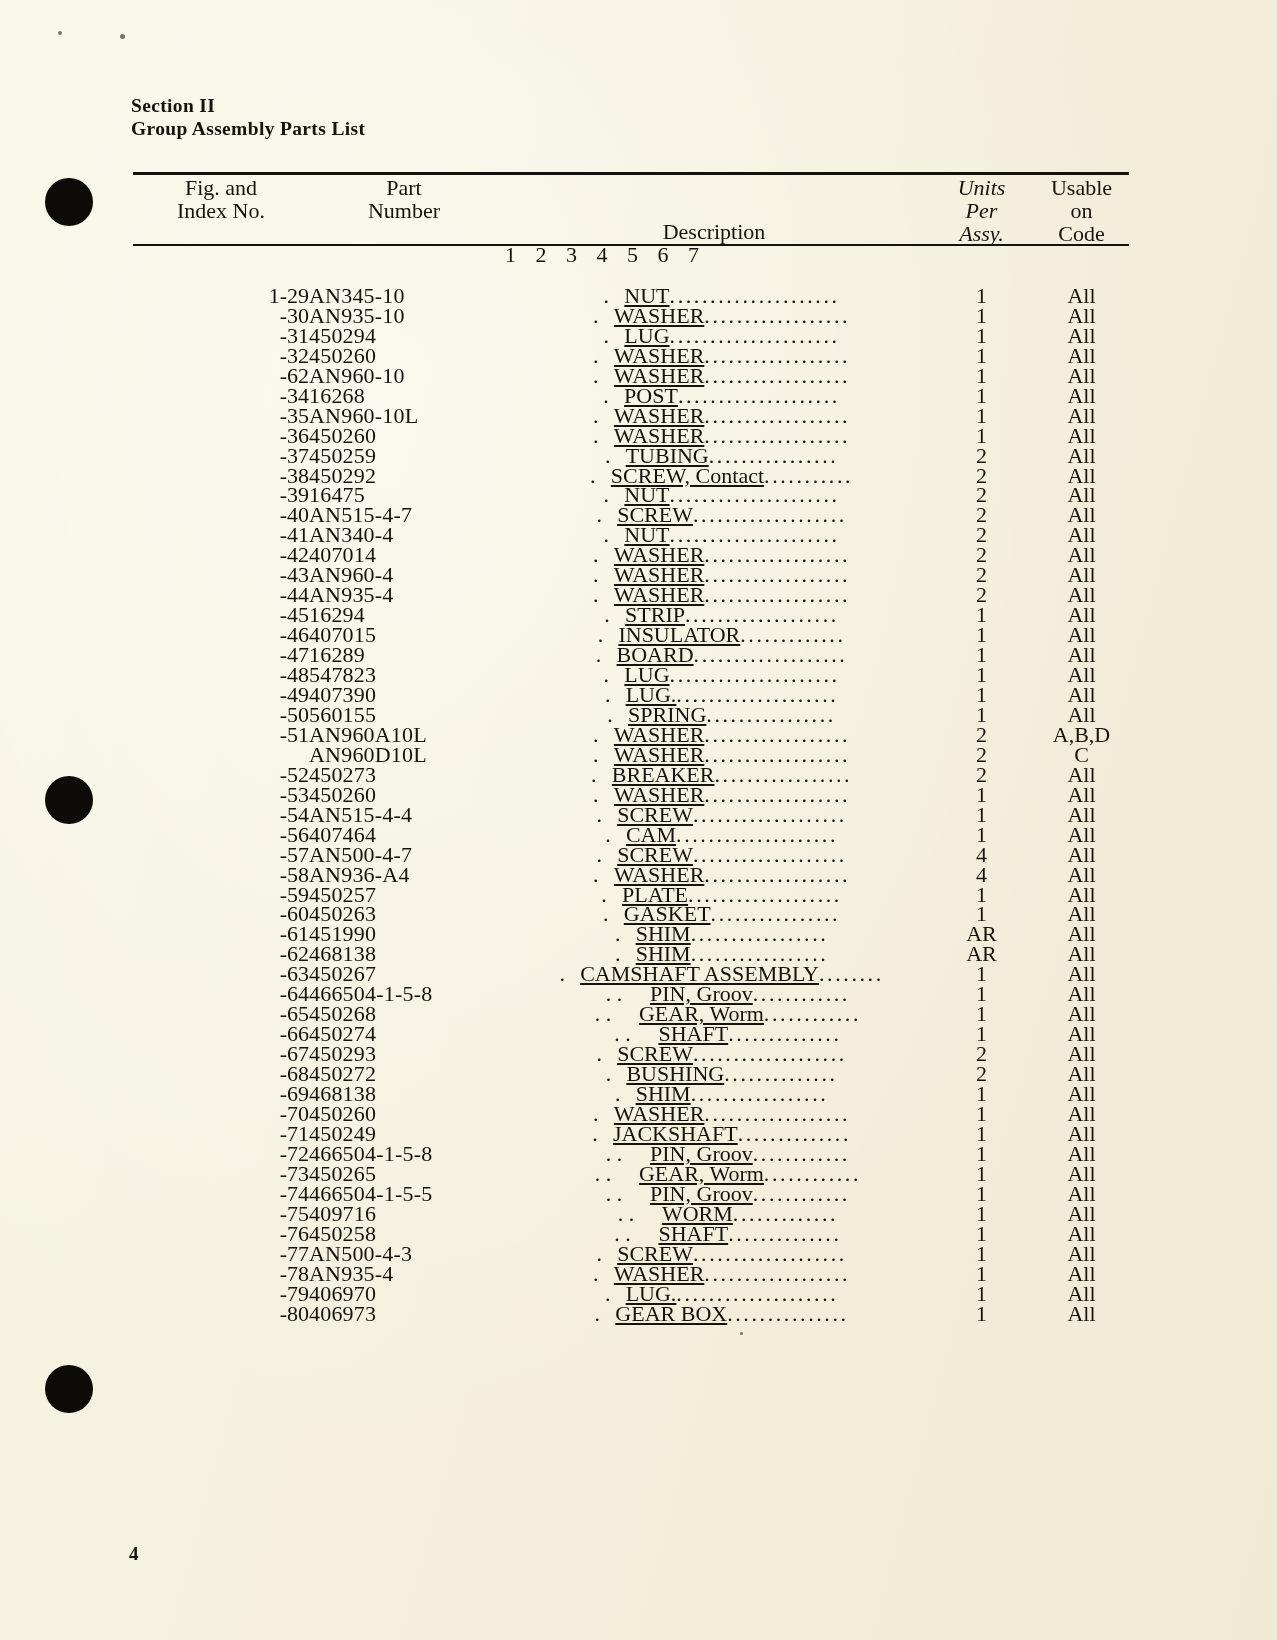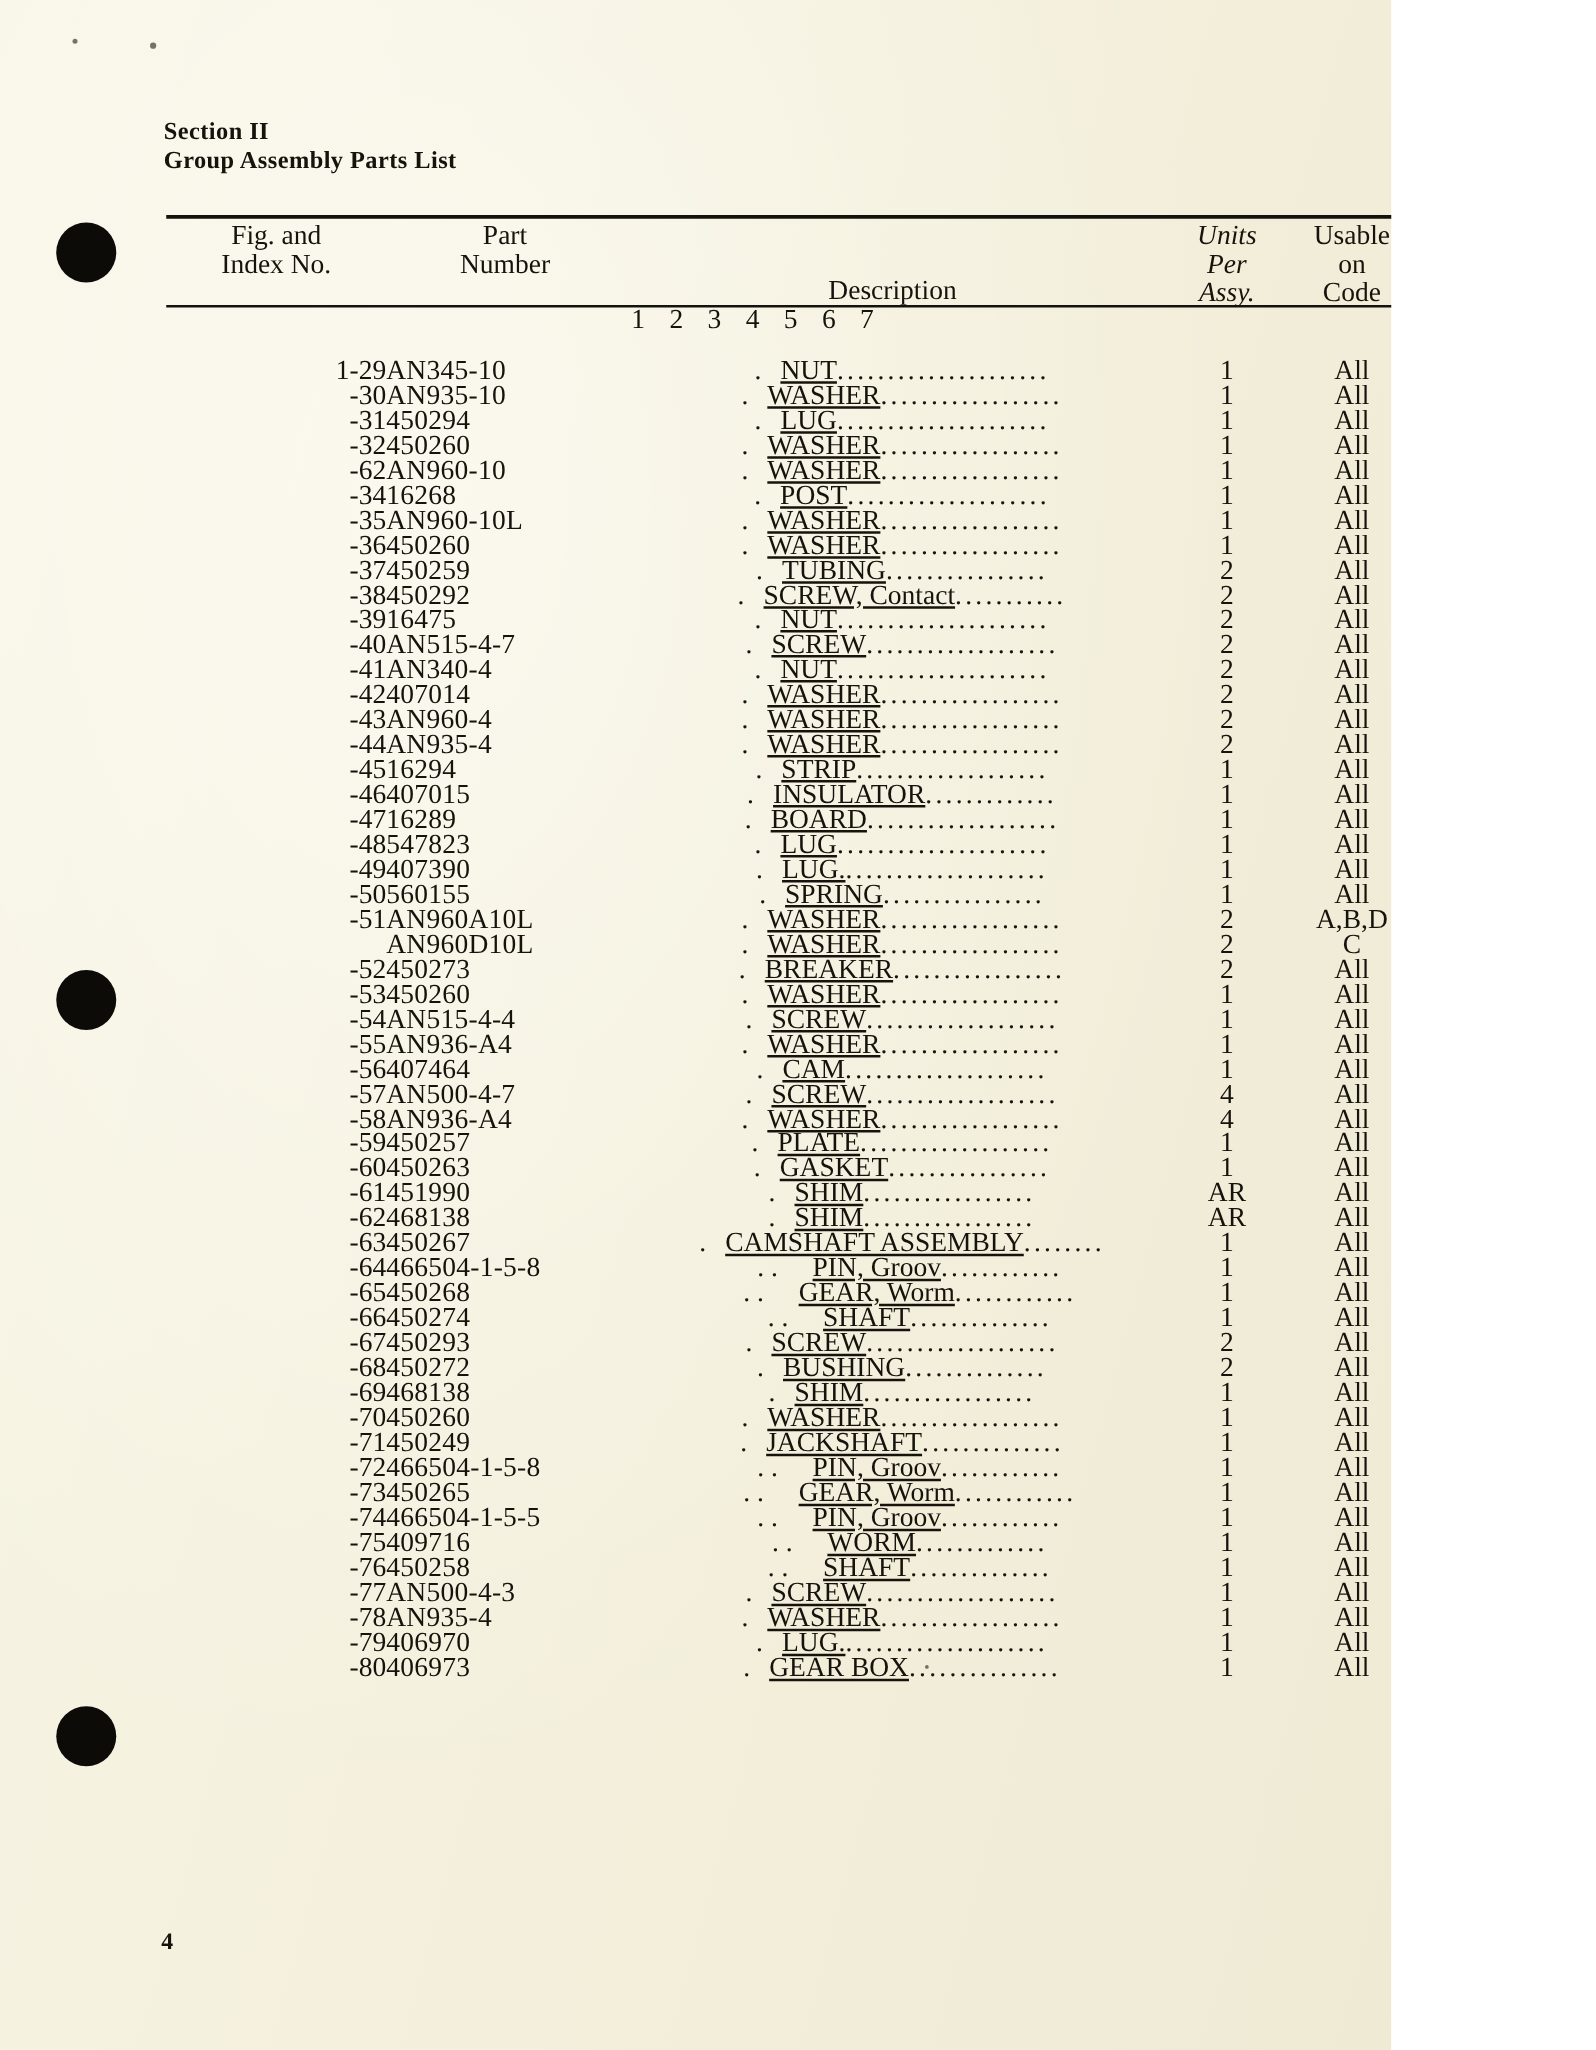--- a/index.html
+++ b/index.html
@@ -2,21 +2,21 @@
 <html><head>
 <meta charset="utf-8">
 <style>
   html, body {
     margin: 0;
     padding: 0;
     background: #ffffff;
   }
   .page {
     position: relative;
-    width: 1113px;
+    width: 1277px;
     height: 1640px;
     background: #f7f4e4;
     overflow: hidden;
     font-family: "Liberation Serif", "DejaVu Serif", serif;
     color: #16130d;
   }
   
   .paper-tint {
     position: absolute;
     inset: 0;
@@ -372,27 +372,20 @@
             <td class="c-code">All</td>
           </tr>
           <tr>
             <td class="c-fig">-54</td>
             <td class="c-part">AN515-4-4</td>
             <td class="c-desc"><span class="ind ind-1">.</span><span class="desc-text">SCREW</span><span class="dots">...................</span></td>
             <td class="c-units">1</td>
             <td class="c-code">All</td>
           </tr>
           <tr>
-            <td class="c-fig">-55</td>
-            <td class="c-part">AN936-A4</td>
-            <td class="c-desc"><span class="ind ind-1">.</span><span class="desc-text">WASHER</span><span class="dots">..................</span></td>
-            <td class="c-units">1</td>
-            <td class="c-code">All</td>
-          </tr>
-          <tr>
             <td class="c-fig">-56</td>
             <td class="c-part">407464</td>
             <td class="c-desc"><span class="ind ind-1">.</span><span class="desc-text">CAM</span><span class="dots">....................</span></td>
             <td class="c-units">1</td>
             <td class="c-code">All</td>
           </tr>
           <tr>
             <td class="c-fig">-57</td>
             <td class="c-part">AN500-4-7</td>
             <td class="c-desc"><span class="ind ind-1">.</span><span class="desc-text">SCREW</span><span class="dots">...................</span></td>

